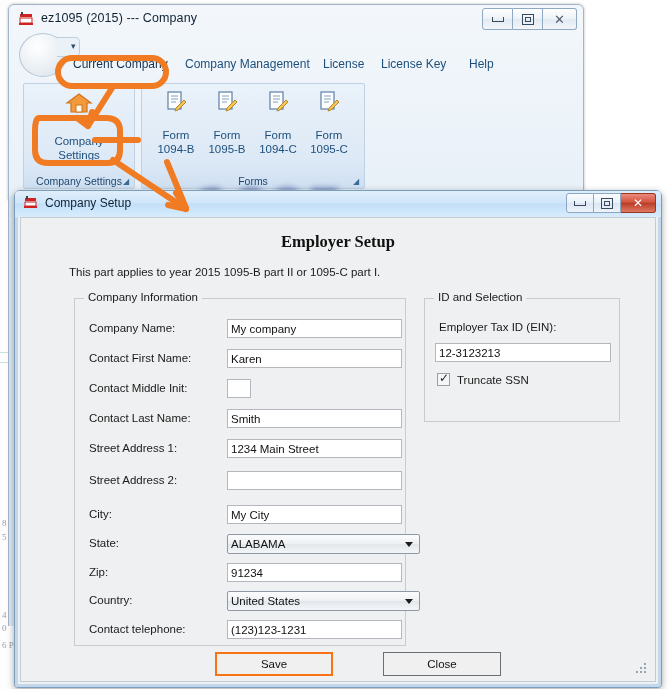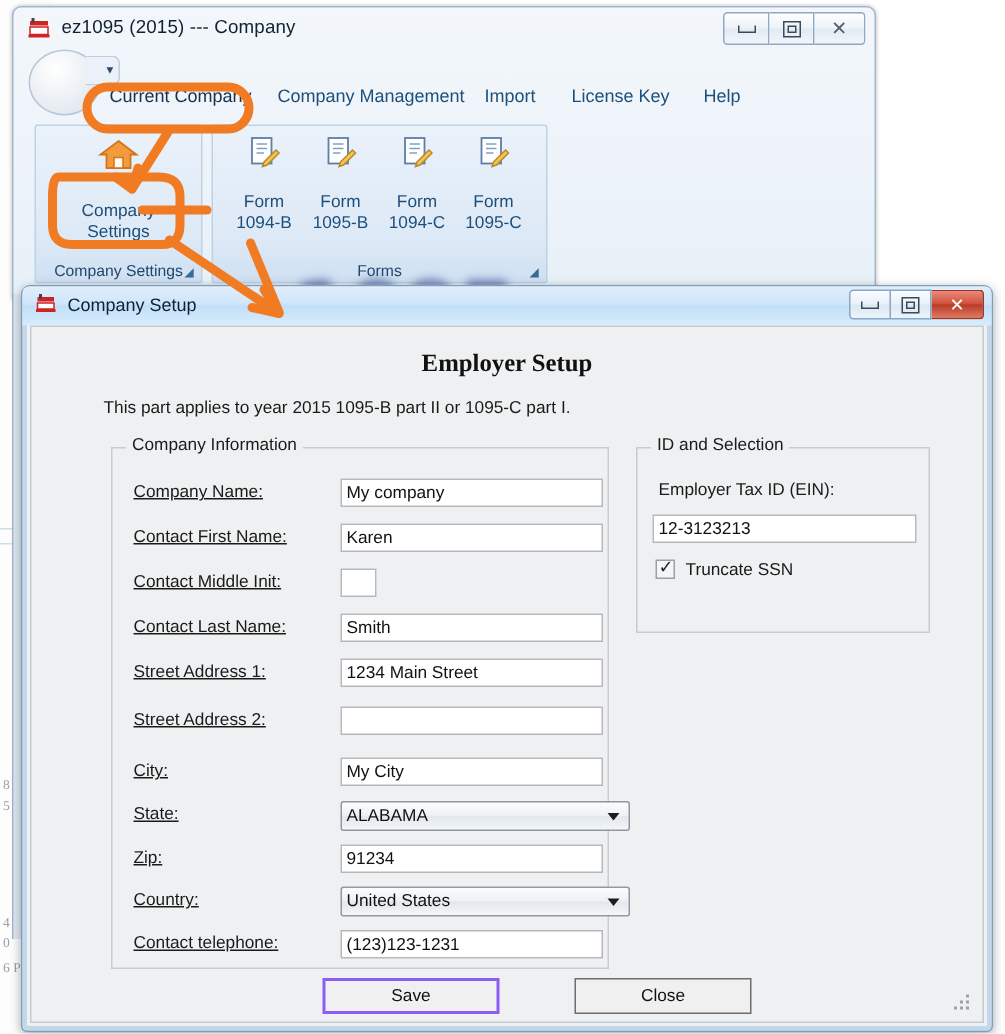--- a/index.html
+++ b/index.html
@@ -108,21 +108,21 @@
      font-family:"Liberation Serif",serif;font-weight:bold;font-size:16.5px;color:#111;}
   .subtitle{position:absolute;left:48px;top:48px;font-size:11.5px;color:#1a1a1a;}
   .gbox{position:absolute;border:1px solid #c8ccd0;box-sizing:border-box;}
   .gbox-legend{position:absolute;top:-8px;left:9px;background:#eff0f1;padding:0 4px;
                font-size:11.5px;color:#1a1a1a;}
 
   .gb-company{left:53px;top:80px;width:332px;height:348px;}
   .gb-id{left:403px;top:80px;width:196px;height:124px;}
 
   .row{position:absolute;left:0;right:0;height:22px;}
-  .lbl{position:absolute;left:14px;top:3px;font-size:11.5px;color:#1a1a1a;white-space:nowrap;text-decoration:underline;}
+  .lbl{position:absolute;left:14px;top:3px;font-size:11.5px;color:#1a1a1a;white-space:nowrap;}
   .inp{position:absolute;left:152px;width:175px;height:19px;background:#fff;
        border:1px solid #b4b8bc;box-sizing:border-box;font-size:11.5px;color:#111;
        padding:1px 3px;line-height:16px;overflow:hidden;white-space:nowrap;}
   .inp.tiny{width:24px;}
   .combo{position:absolute;left:152px;width:193px;height:20px;box-sizing:border-box;
      border:1px solid #9099a3;border-radius:2px;
      background:linear-gradient(180deg,#fbfcfd 0%,#eef1f4 48%,#e2e7ec 52%,#f4f6f8 100%);
      font-size:11.5px;color:#111;padding:2px 3px;line-height:15px;}
   .combo .arrow{position:absolute;right:6px;top:7px;width:0;height:0;
      border-left:4px solid transparent;border-right:4px solid transparent;border-top:5px solid #1c1c1c;}
@@ -131,21 +131,21 @@
   .ein-inp{position:absolute;left:10px;top:44px;width:176px;height:19px;background:#fff;
        border:1px solid #b4b8bc;box-sizing:border-box;font-size:11.5px;color:#111;padding:1px 3px;line-height:16px;}
   .chk-wrap{position:absolute;left:12px;top:74px;display:flex;align-items:center;}
   .chk{width:13px;height:13px;border:1px solid #9aa0a6;background:#f4f5f6;position:relative;box-sizing:border-box;}
   .chk:after{content:"✓";position:absolute;left:1px;top:-3px;font-size:12px;color:#222;font-family:"DejaVu Sans",sans-serif;}
   .chk-lbl{margin-left:7px;font-size:11.5px;color:#1a1a1a;}
 
   .btn{position:absolute;height:24px;width:118px;background:#f0f0f0;
        border:1px solid #6d6d6d;box-sizing:border-box;font-size:11.5px;color:#111;
        display:flex;align-items:center;justify-content:center;}
-  .btn.default{border:2px solid #8b5cf6;}
+  .btn.default{border:2px solid #f97316;}
   .btn-save{left:194px;top:434px;}
   .btn-close{left:362px;top:434px;}
 
   .grip{position:absolute;right:7px;bottom:6px;width:12px;height:12px;}
   .grip i{position:absolute;width:2px;height:2px;background:#9aa4ae;}
 
   
   .ann{position:absolute;pointer-events:none;}
   svg{display:block;overflow:visible;}
 </style>
@@ -190,21 +190,21 @@
 
   <div class="ribbon-top">
     <div class="orb"></div>
     <div class="orb-tab"></div>
     <div class="qat">▾</div>
   </div>
 
   <div class="tabstrip">
     <div class="tab active" style="left:64px">Current Company</div>
     <div class="tab" style="left:176px">Company Management</div>
-    <div class="tab" style="left:314px">Import</div>
+    <div class="tab" style="left:314px">License</div>
     <div class="tab" style="left:372px">License Key</div>
     <div class="tab" style="left:460px">Help</div>
   </div>
 
   <div class="ribbon-body">
 
     <div class="group g-settings">
       <div style="position:absolute;inset:2px 2px 18px 2px;">
         <span class="home-icon">
           <svg width="26" height="22" viewBox="0 0 26 22">

